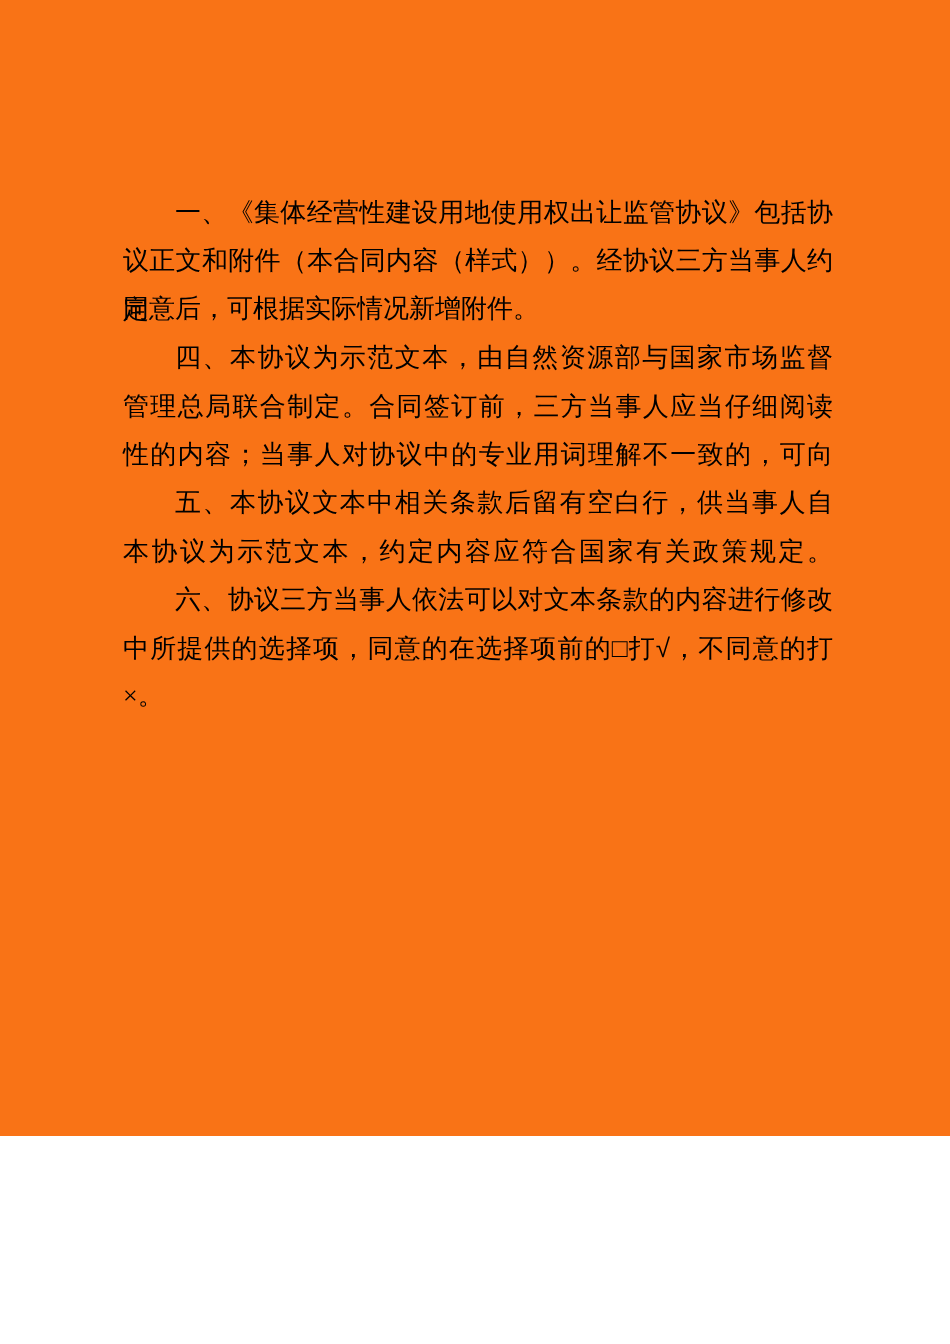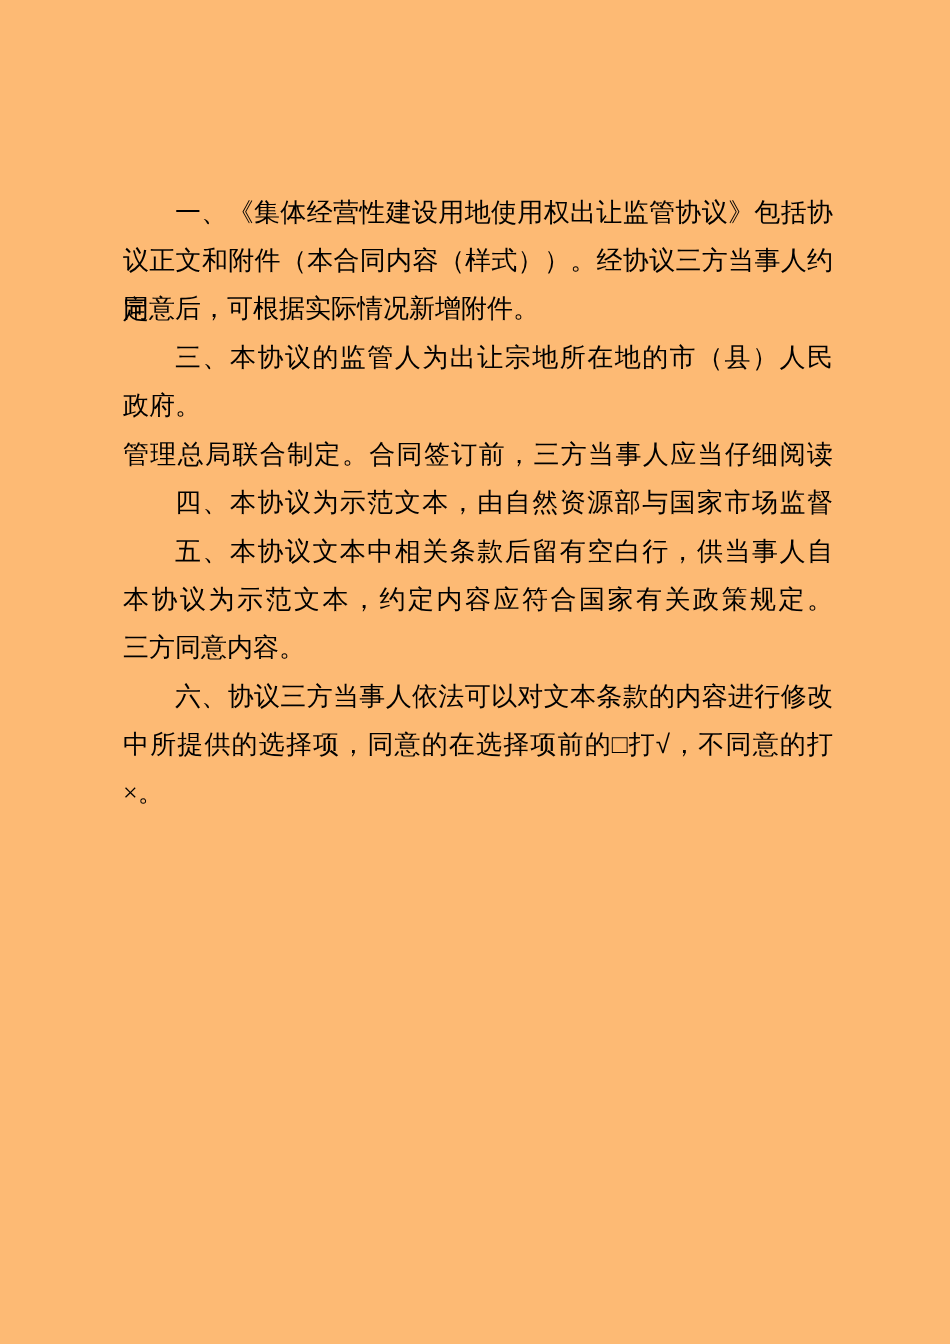--- a/index.html
+++ b/index.html
@@ -3,22 +3,22 @@
 <meta charset="utf-8">
 <style>
   html, body {
     margin: 0;
     padding: 0;
     background: #ffffff;
   }
   .page {
     position: relative;
     width: 950px;
-    height: 1344px;
-    background: #fdba74;
+    height: 1136px;
+    background: #f97316;
     overflow: hidden;
   }
   .content {
     position: absolute;
     left: 123px;
     top: 188px;
     width: 710px;
     color: #000000;
     font-family: "Liberation Sans", sans-serif;
   }
@@ -48,31 +48,27 @@
 <body>
 
 <div class="page">
   <div class="content" id="content" style="color: rgb(0, 0, 0);">
       <div class="paragraph">
         <div class="line first">一、《集体经营性建设用地使用权出让监管协议》包括协</div>
         <div class="line">议正文和附件（本合同内容（样式））。经协议三方当事人约定</div>
         <div class="line last">同意后，可根据实际情况新增附件。</div>
       </div>
       <div class="paragraph">
-        <div class="line first">三、本协议的监管人为出让宗地所在地的市（县）人民</div>
-        <div class="line last">政府。</div>
-      </div>
-      <div class="paragraph">
+        <div class="line first">四、本协议为示范文本，由自然资源部与国家市场监督</div>
         <div class="line">管理总局联合制定。合同签订前，三方当事人应当仔细阅读</div>
-        <div class="line first">四、本协议为示范文本，由自然资源部与国家市场监督</div>
+        <div class="line">性的内容；当事人对协议中的专业用词理解不一致的，可向</div>
       </div>
       <div class="paragraph">
         <div class="line first">五、本协议文本中相关条款后留有空白行，供当事人自</div>
         <div class="line">本协议为示范文本，约定内容应符合国家有关政策规定。</div>
-        <div class="line last">三方同意内容。</div>
       </div>
       <div class="paragraph">
         <div class="line first">六、协议三方当事人依法可以对文本条款的内容进行修改</div>
         <div class="line">中所提供的选择项，同意的在选择项前的□打√，不同意的打</div>
         <div class="line last">×。</div>
       </div>
     </div>
 </div>
 
 </body></html>

